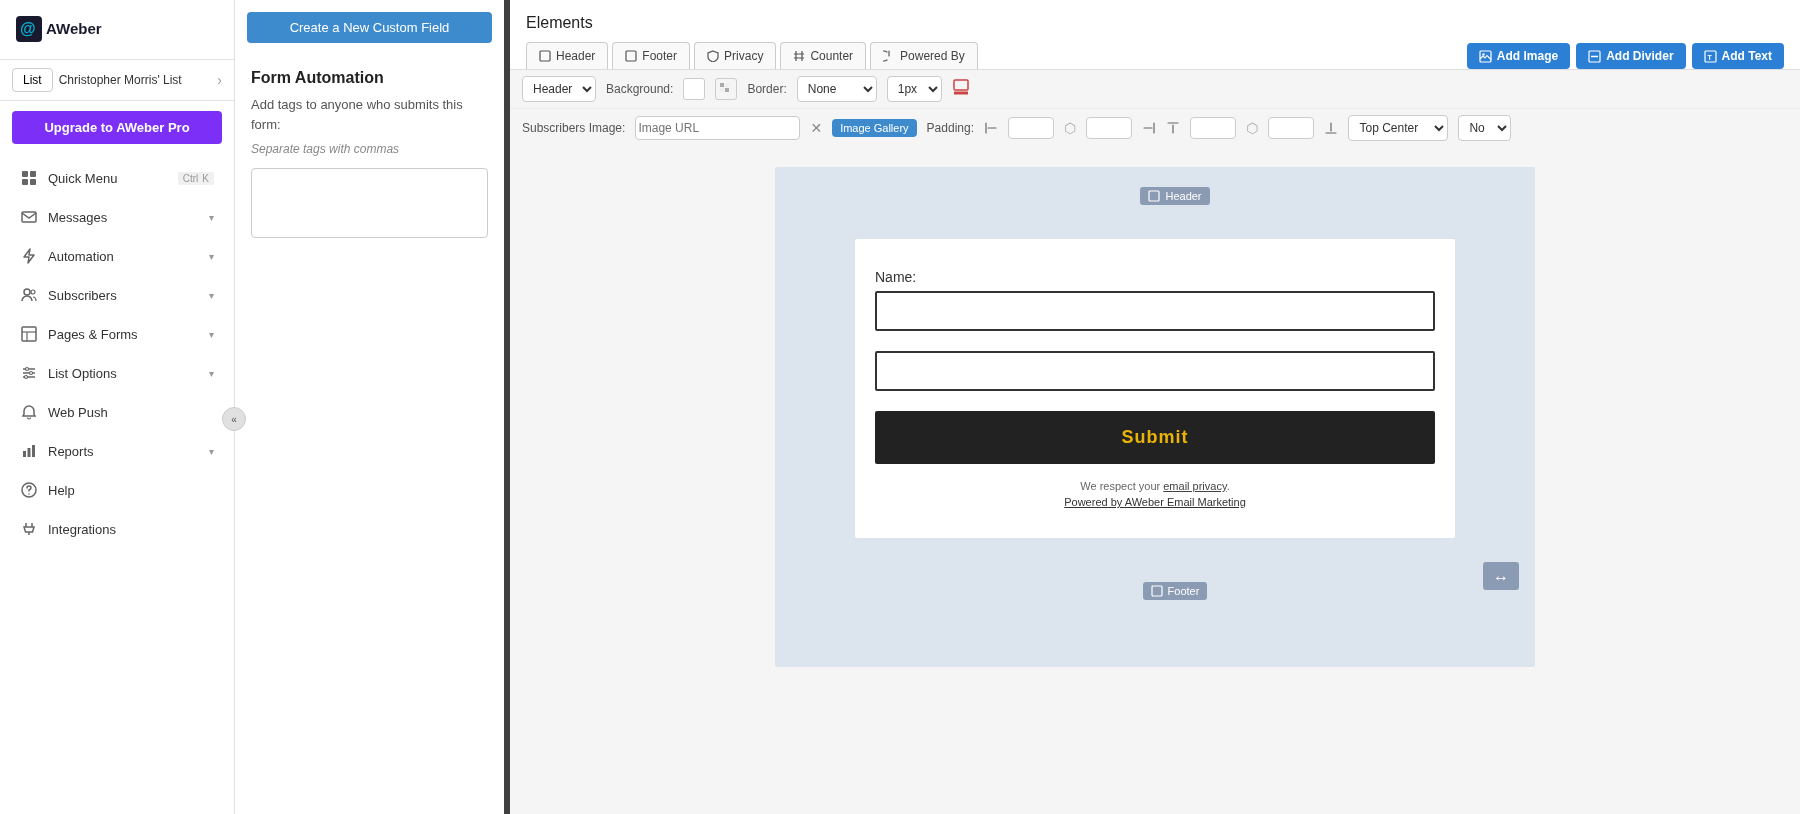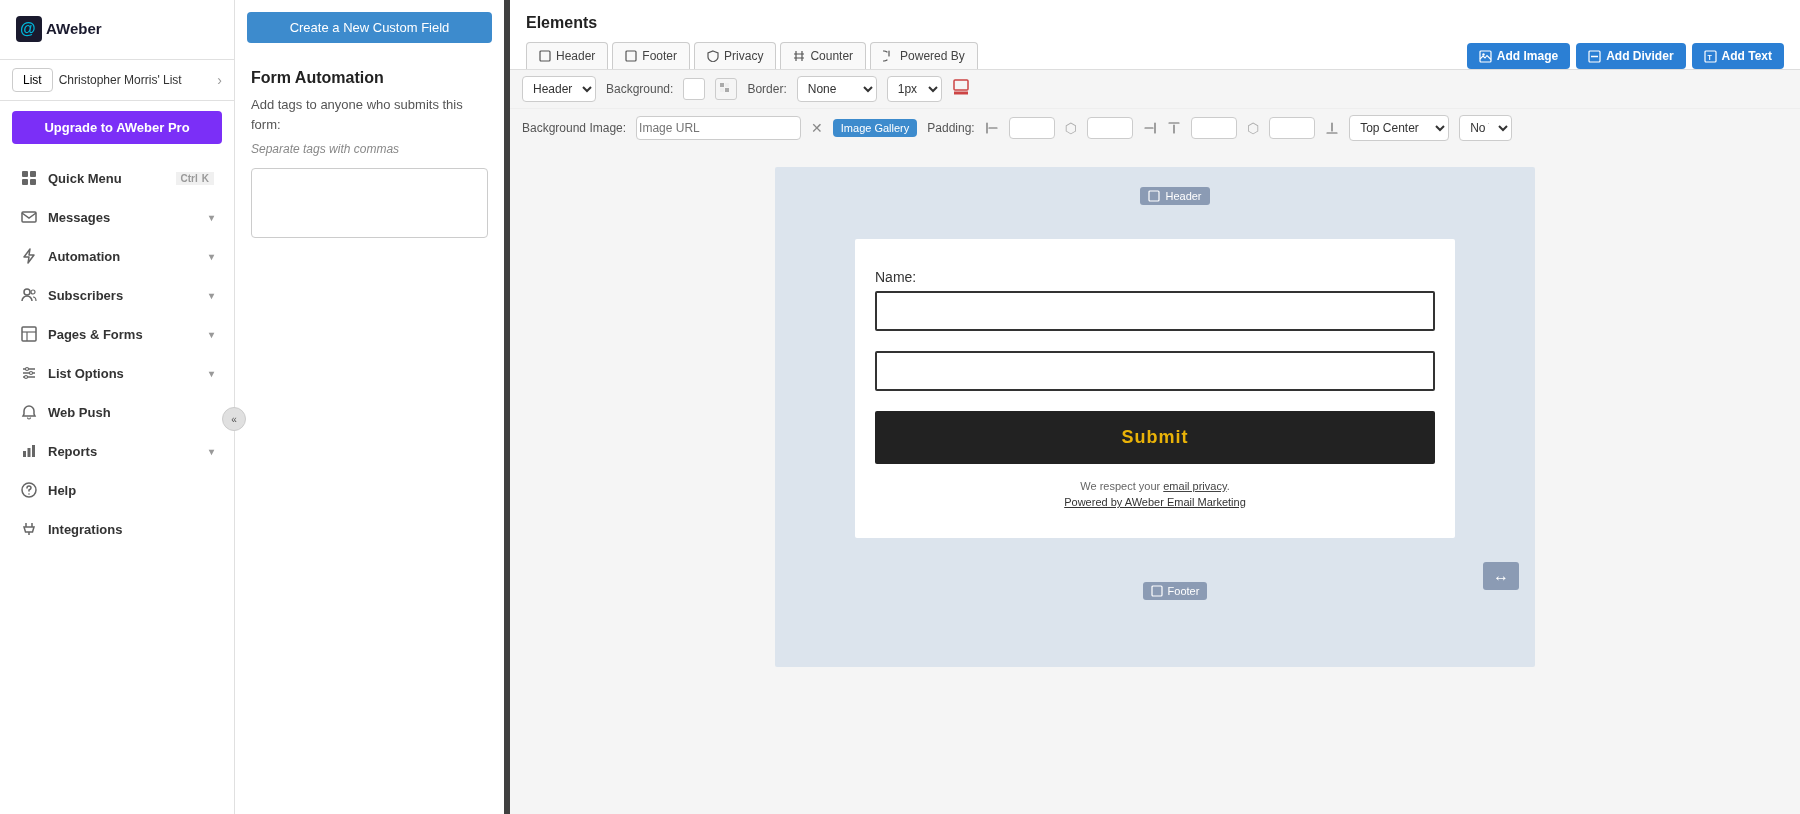--- a/index.html
+++ b/index.html
@@ -7,21 +7,21 @@
 
     
     .sidebar { width: 235px; background: #fff; border-right: 1px solid #e0e0e0; display: flex; flex-direction: column; flex-shrink: 0; }
     .sidebar-logo { padding: 12px 16px; border-bottom: 1px solid #e0e0e0; }
     .sidebar-logo svg { width: 120px; height: 32px; }
     .sidebar-header { display: flex; align-items: center; justify-content: space-between; padding: 8px 12px; border-bottom: 1px solid #e0e0e0; }
     .sidebar-list-btn { background: none; border: 1px solid #ccc; border-radius: 4px; padding: 4px 10px; font-size: 12px; cursor: pointer; }
     .sidebar-list-name { font-size: 12px; color: #333; flex: 1; margin: 0 6px; }
     .sidebar-arrow { color: #999; font-size: 14px; }
     .upgrade-btn { margin: 10px 12px; background: #7b2ff7; color: #fff; border: none; border-radius: 4px; padding: 9px 0; font-size: 13px; font-weight: 600; cursor: pointer; width: calc(100% - 24px); }
-    .sidebar-nav { flex: 1; overflow-y: auto; padding: 4px 0; font-weight: bold; }
+    .sidebar-nav { flex: 1; overflow-y: auto; padding: 4px 0; }
     .nav-item { display: flex; align-items: center; justify-content: space-between; padding: 10px 16px; cursor: pointer; border-radius: 4px; margin: 1px 4px; }
     .nav-item-left { display: flex; align-items: center; gap: 10px; }
     .nav-item-icon { width: 18px; height: 18px; display: flex; align-items: center; justify-content: center; color: #666; }
     .nav-item-label { color: #333; font-size: 13px; }
     .nav-item-badge { display: flex; align-items: center; gap: 4px; font-size: 10px; color: #999; background: #f0f0f0; border-radius: 0; padding: 1px 5px; }
     .nav-chevron { color: #999; font-size: 10px; }
 
     
     .main { display: flex; flex: 1; overflow: hidden; }
 
@@ -29,21 +29,21 @@
     .form-panel { width: 275px; background: #fff; border-right: 6px solid #404040; padding: 0; flex-shrink: 0; }
     .create-custom-field-btn { background: #3d8bcd; color: #fff; border: none; border-radius: 4px; padding: 8px 16px; font-size: 13px; font-weight: 500; cursor: pointer; width: 100%; text-align: center; }
     .form-automation-title { font-size: 16px; font-weight: 700; color: #222; padding: 16px 16px 8px; }
     .form-automation-desc { font-size: 13px; color: #555; padding: 0 16px 8px; line-height: 1.5; }
     .form-automation-note { font-size: 12px; color: #888; padding: 0 16px 12px; font-style: italic; }
     .form-automation-textarea { margin: 0 16px; border: 1px solid #ccc; border-radius: 4px; width: calc(100% - 32px); height: 70px; resize: none; padding: 6px; font-size: 13px; color: #333; }
 
     
     .editor-area { flex: 1; display: flex; flex-direction: column; background: #f5f5f5; overflow: hidden; }
     .elements-header { background: #fff; border-bottom: 1px solid #ddd; padding: 14px 16px 0; }
-    .elements-title { font-size: 16px; font-weight: 700; color: #222; margin-bottom: 10px; }
+    .elements-title { font-size: 16px; font-weight: 400; color: #222; margin-bottom: 10px; }
     .elements-tabs { display: flex; gap: 4px; align-items: center; margin-bottom: 0; }
     .elements-tab { display: flex; align-items: center; gap: 5px; padding: 6px 12px; border: 1px solid #ccc; border-radius: 4px 4px 0 0; background: #f9f9f9; font-size: 12px; color: #444; cursor: pointer; border-bottom: none; }
     .elements-actions { margin-left: auto; display: flex; gap: 6px; }
     .action-btn { display: flex; align-items: center; gap: 5px; padding: 6px 12px; border: none; border-radius: 4px; font-size: 12px; font-weight: 600; cursor: pointer; }
     .action-btn-blue { background: #2b7fd4; color: #fff; }
     .prop-select { border: 1px solid #ccc; border-radius: 4px; padding: 4px 6px; font-size: 12px; color: #333; background: #fff; cursor: pointer; }
     .prop-label { font-size: 12px; color: #555; }
     .prop-color-swatch { width: 22px; height: 22px; border: 1px solid #ccc; border-radius: 3px; background: #fff; cursor: pointer; display: inline-block; }
     .prop-grid-icon { width: 22px; height: 22px; border: 1px solid #ccc; border-radius: 3px; background: #f5f5f5; display: flex; align-items: center; justify-content: center; cursor: pointer; font-size: 10px; }
     .prop-number-input { border: 1px solid #ccc; border-radius: 4px; padding: 3px 22px; font-size: 12px; width: 38px; text-align: center; }
@@ -346,21 +346,21 @@
         </select>
         <button class="prop-icon-btn">
           <svg width="18" height="18" viewBox="0 0 18 18">
               <rect x="2" y="2" width="14" height="10" rx="1" stroke="#c44" stroke-width="1.5" fill="none"></rect>
               <path d="M2 15h14" stroke="#c44" stroke-width="3"></path>
             </svg>
         </button>
       </div>
 
       <div class="prop-bar-row2">
-        <span class="prop-label">Background Image:</span>
+        <span class="prop-label">Subscribers Image:</span>
         <input class="prop-image-url" type="text" placeholder="Image URL" style="">
         <button class="prop-clear-btn">✕</button>
         <button class="image-gallery-btn">Image Gallery</button>
 
         <span class="prop-label">Padding:</span>
 
         <svg width="14" height="14" viewBox="0 0 14 14" fill="none">
             <path d="M2 2v10M4 7h8" stroke="#666" stroke-width="1.2" stroke-linecap="round"></path>
           </svg>
         <input class="prop-number-input" type="text" value="20" style="">

